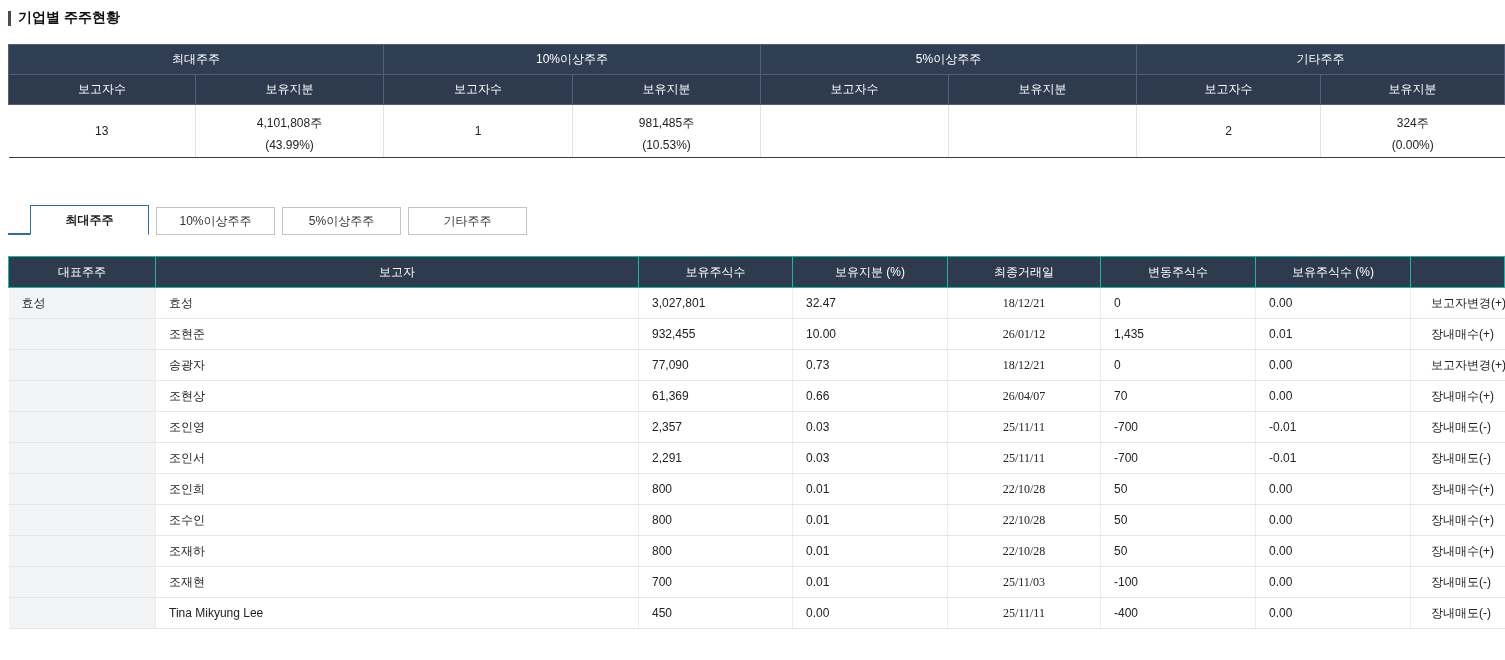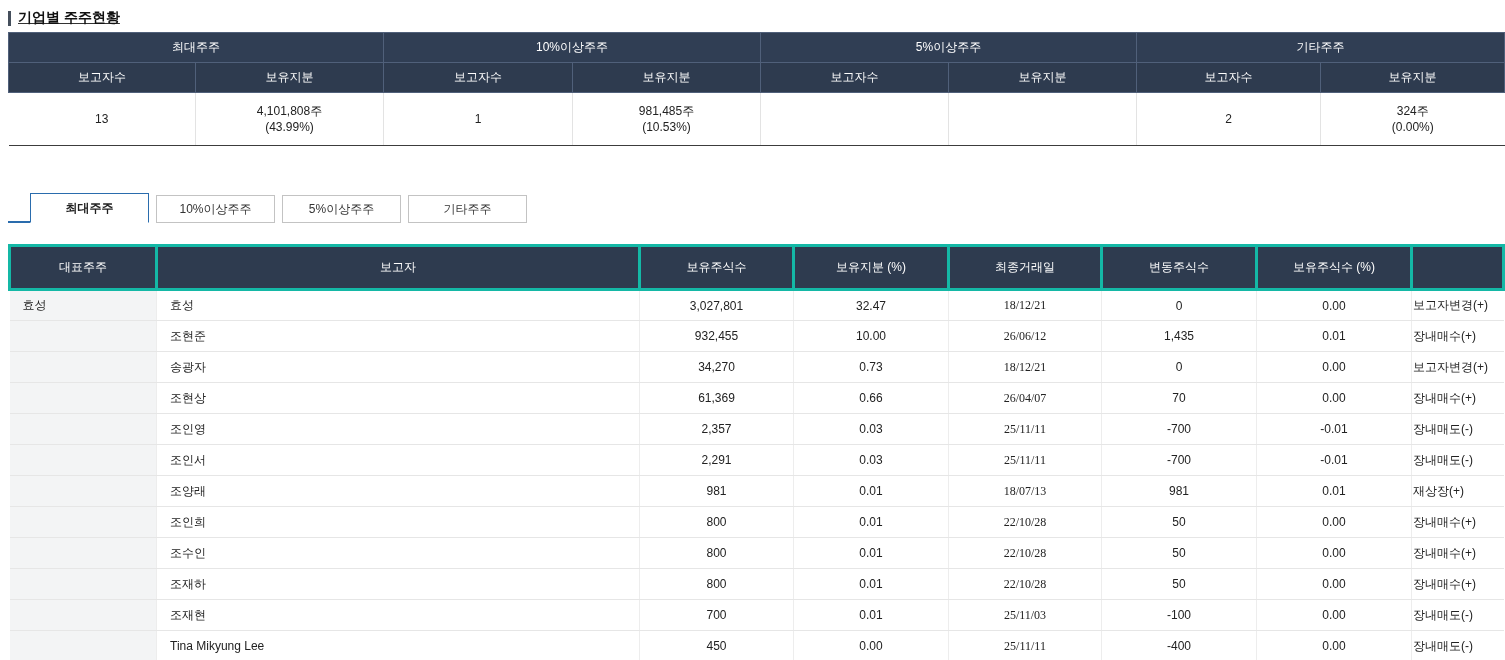--- a/index.html
+++ b/index.html
@@ -6,21 +6,21 @@
   html, body { width: 1505px; background: #fff; }
   body {
     font-family: "Liberation Sans", "DejaVu Sans", sans-serif;
     font-size: 12px;
     color: #333;
     overflow: hidden;
   }
   .page { padding: 9px 0 0 8px; width: 1505px; }
 
   
-  .title-row { display: flex; align-items: center; margin-bottom: 5px; text-decoration: underline; }
+  .title-row { display: flex; align-items: center; margin-bottom: 17px; }
   .title-accent { width: 3px; height: 15px; background: #454f5c; margin-right: 7px; }
   .page-title { font-size: 14px; font-weight: bold; color: #111; }
 
   table { border-collapse: collapse; table-layout: fixed; width: 1497px; }
 
   
   .summary-table th {
     background: var(--navy, #2e3b4f);
     color: #fff; font-weight: normal;
     height: 30px; text-align: center;
@@ -28,56 +28,56 @@
     font-size: 12px;
   }
   .summary-table thead tr:first-child th { background: #303e54; }
   .summary-table td {
     text-align: center; height: 53px;
     border-right: 1px solid #e3e3e3;
     border-bottom: 1px solid #3c3c3c;
     background: #fff; color: #222;
   }
   .summary-table td:last-child { border-right: none; border-radius: 18px; }
-  .summary-shares-line { line-height: 16px; }
+  .summary-shares-line { line-height: 16px; margin-top: 6px; }
 
   
   .tabbar { display: flex; align-items: flex-end; margin-top: 47px; margin-bottom: 21px; height: 30px; }
   .tabbar-lead { width: 22px; height: 2px; background: var(--accent, #2a6cad); }
   .tab {
     width: 119px; height: 28px; line-height: 26px; text-align: center;
     border: 1px solid #c3c3c3; background: #fff; color: #333;
     margin-right: 7px; cursor: pointer;
   }
   .tab.active {
     height: 30px; line-height: 28px;
     border: 1px solid var(--accent, #2a6cad);
     border-bottom-color: #fff;
     font-weight: bold; color: #222;
   }
 
   
   .detail-table th {
     background: var(--navy, #2e3b4f);
     color: #fff; font-weight: normal;
-    height: 44px; text-align: center;
-    border: 3px solid #14b8a6;
+    height: 31px; text-align: center;
+    border: 1px solid #14b8a6;
   }
   .detail-table td {
     height: 31px;
     border-bottom: 1px solid #e6e6e6;
     border-right: 1px solid #ededed;
     padding: 0 13px;
     color: #222;
     overflow: hidden; white-space: nowrap;
   }
-  .detail-table td:last-child { border-right: none; padding: 0 1px; }
+  .detail-table td:last-child { border-right: none; padding: 0 20px; }
   td.c-rep { background: var(--repbg, #f3f4f5); }
   .al { text-align: left; }
-  .ar { text-align: center; }
+  .ar { text-align: left; }
   .ac { text-align: center; font-family: Liberation Serif, serif; }
   .neg { color: var(--negative, #e03131); }
 </style>
 </head>
 <body>
 
 <div class="page">
 
   <div class="title-row">
     <span class="title-accent"></span>
@@ -176,29 +176,29 @@
           <td class="ac">18/12/21</td>
           <td class="ar">0</td>
           <td class="ar">0.00</td>
           <td class="al">보고자변경(+)</td>
         </tr>
         <tr>
           <td class="c-rep al"></td>
           <td class="al">조현준</td>
           <td class="ar">932,455</td>
           <td class="ar">10.00</td>
-          <td class="ac">26/06/12</td>
+          <td class="ac">26/01/12</td>
           <td class="ar">1,435</td>
           <td class="ar">0.01</td>
           <td class="al">장내매수(+)</td>
         </tr>
         <tr>
           <td class="c-rep al"></td>
           <td class="al">송광자</td>
-          <td class="ar">34,270</td>
+          <td class="ar">77,090</td>
           <td class="ar">0.73</td>
           <td class="ac">18/12/21</td>
           <td class="ar">0</td>
           <td class="ar">0.00</td>
           <td class="al">보고자변경(+)</td>
         </tr>
         <tr>
           <td class="c-rep al"></td>
           <td class="al">조현상</td>
           <td class="ar">61,369</td>
@@ -223,30 +223,20 @@
           <td class="al">조인서</td>
           <td class="ar">2,291</td>
           <td class="ar">0.03</td>
           <td class="ac">25/11/11</td>
           <td class="ar">-700</td>
           <td class="ar neg">-0.01</td>
           <td class="al">장내매도(-)</td>
         </tr>
         <tr>
           <td class="c-rep al"></td>
-          <td class="al">조양래</td>
-          <td class="ar">981</td>
-          <td class="ar">0.01</td>
-          <td class="ac">18/07/13</td>
-          <td class="ar">981</td>
-          <td class="ar">0.01</td>
-          <td class="al">재상장(+)</td>
-        </tr>
-        <tr>
-          <td class="c-rep al"></td>
           <td class="al">조인희</td>
           <td class="ar">800</td>
           <td class="ar">0.01</td>
           <td class="ac">22/10/28</td>
           <td class="ar">50</td>
           <td class="ar">0.00</td>
           <td class="al">장내매수(+)</td>
         </tr>
         <tr>
           <td class="c-rep al"></td>

